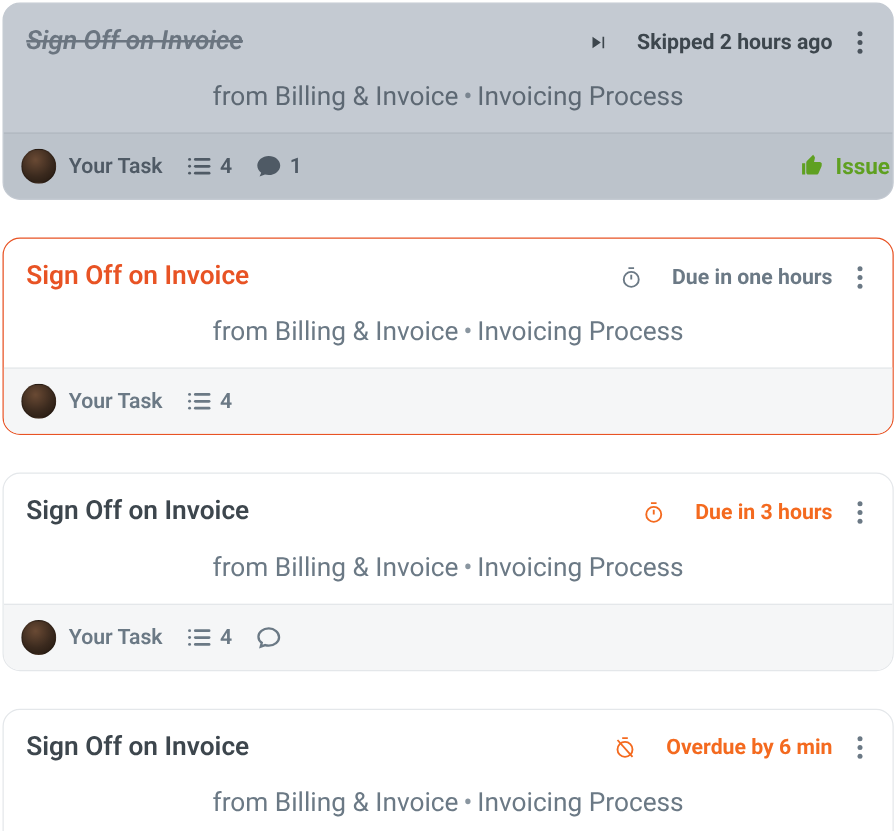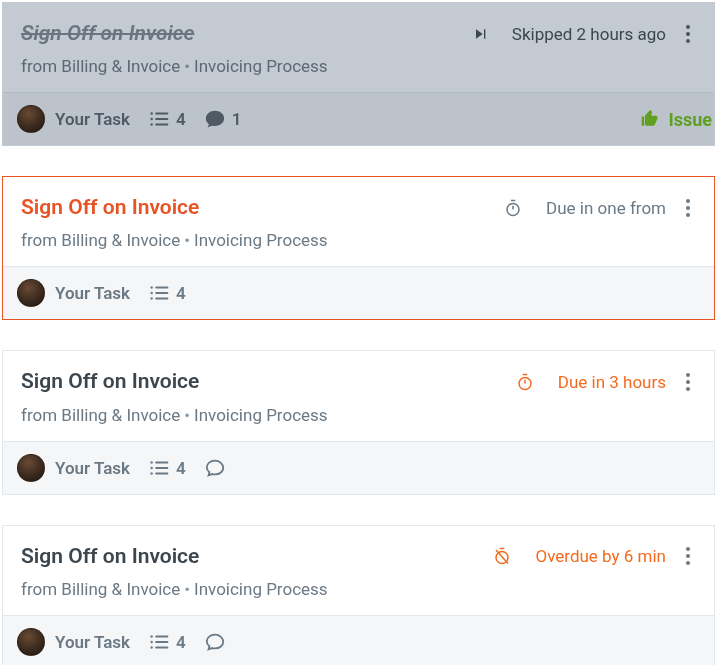--- a/index.html
+++ b/index.html
@@ -21,24 +21,25 @@
     margin: 0;
     padding: 2px;
     background: var(--page-bg);
     font-family: "Segoe UI", -apple-system, BlinkMacSystemFont, Roboto, "Helvetica Neue", Arial, sans-serif;
     font-size: 16px;
     color: var(--text-dark);
     width: 717px;
   }
   .card {
     border: 1px solid var(--border);
-    border-radius: 0;
+    border-radius: 14px;
     overflow: hidden;
     margin-bottom: 30px;
     background: var(--card-bg);
+    text-align: center;
   }
   .card:last-child { margin-bottom: 0; }
   .card.skipped { background: var(--skipped-bg); border-color: var(--skipped-bg); }
   .card.issue { border-color: var(--orange); }
   .card-top {
     padding: 18px 18px 16px 18px;
   }
   .title-row {
     display: flex;
     align-items: center;
@@ -56,36 +57,36 @@
   .status-area {
     display: flex;
     align-items: center;
     gap: 14px;
   }
   .status-text {
     display: inline-flex;
     align-items: center;
     gap: 24px;
     font-size: 17px;
-    font-weight: 400;
+    font-weight: 700;
     white-space: nowrap;
   }
   .status-text.skipped { color: var(--text-dark); }
   .status-text.due-normal { color: var(--text-muted); }
   .status-text.due-soon { color: var(--orange-alt); }
   .status-text.overdue { color: var(--orange-alt); }
   .kebab-wrap { position: relative; width: 16px; height: 22px; cursor: pointer; display:flex; align-items:center; justify-content:center; }
   .kebab-wrap span {
     display:block; width:4px; height:4px; border-radius:50%; background: var(--text-muted);
     box-shadow: 0 -7px 0 var(--text-muted), 0 7px 0 var(--text-muted);
   }
   .card.skipped .kebab-wrap span { background: #4a535c; box-shadow: 0 -7px 0 #4a535c, 0 7px 0 #4a535c; }
   .subtitle {
-    margin-top: 10px;
-    font-size: 17px;
+    margin-top: 20px;
+    font-size: 21px;
     color: var(--text-muted);
   }
   .card.skipped .subtitle { color: #5d6873; }
   .sep-dot { padding: 0 4px; color: var(--text-light); }
   .card.skipped .sep-dot { color: #7a8590; }
   .footer {
     background: var(--footer-bg);
     border-top: 1px solid var(--border);
     padding: 12px 2px 12px 14px;
     display: flex;
@@ -196,21 +197,21 @@
       <div class="title">Sign Off on Invoice</div>
       <div class="status-area">
         <div class="status-text due-normal">
           <span>
             <svg width="18" height="18" viewBox="0 0 24 24" fill="none" stroke="#6b7985" stroke-width="2">
                 <circle cx="12" cy="14" r="8"></circle>
                 <line x1="12" y1="14" x2="12" y2="9"></line>
                 <line x1="9" y1="2" x2="15" y2="2"></line>
               </svg>
           </span>
-          <span>Due in one from</span>
+          <span>Due in one hours</span>
         </div>
         <div class="kebab-wrap">
             <span></span>
           </div>
       </div>
     </div>
     <div class="subtitle">
       <span>from </span><span>Billing &amp; Invoice</span><span class="sep-dot">•</span><span>Invoicing Process</span>
     </div>
   </div>

